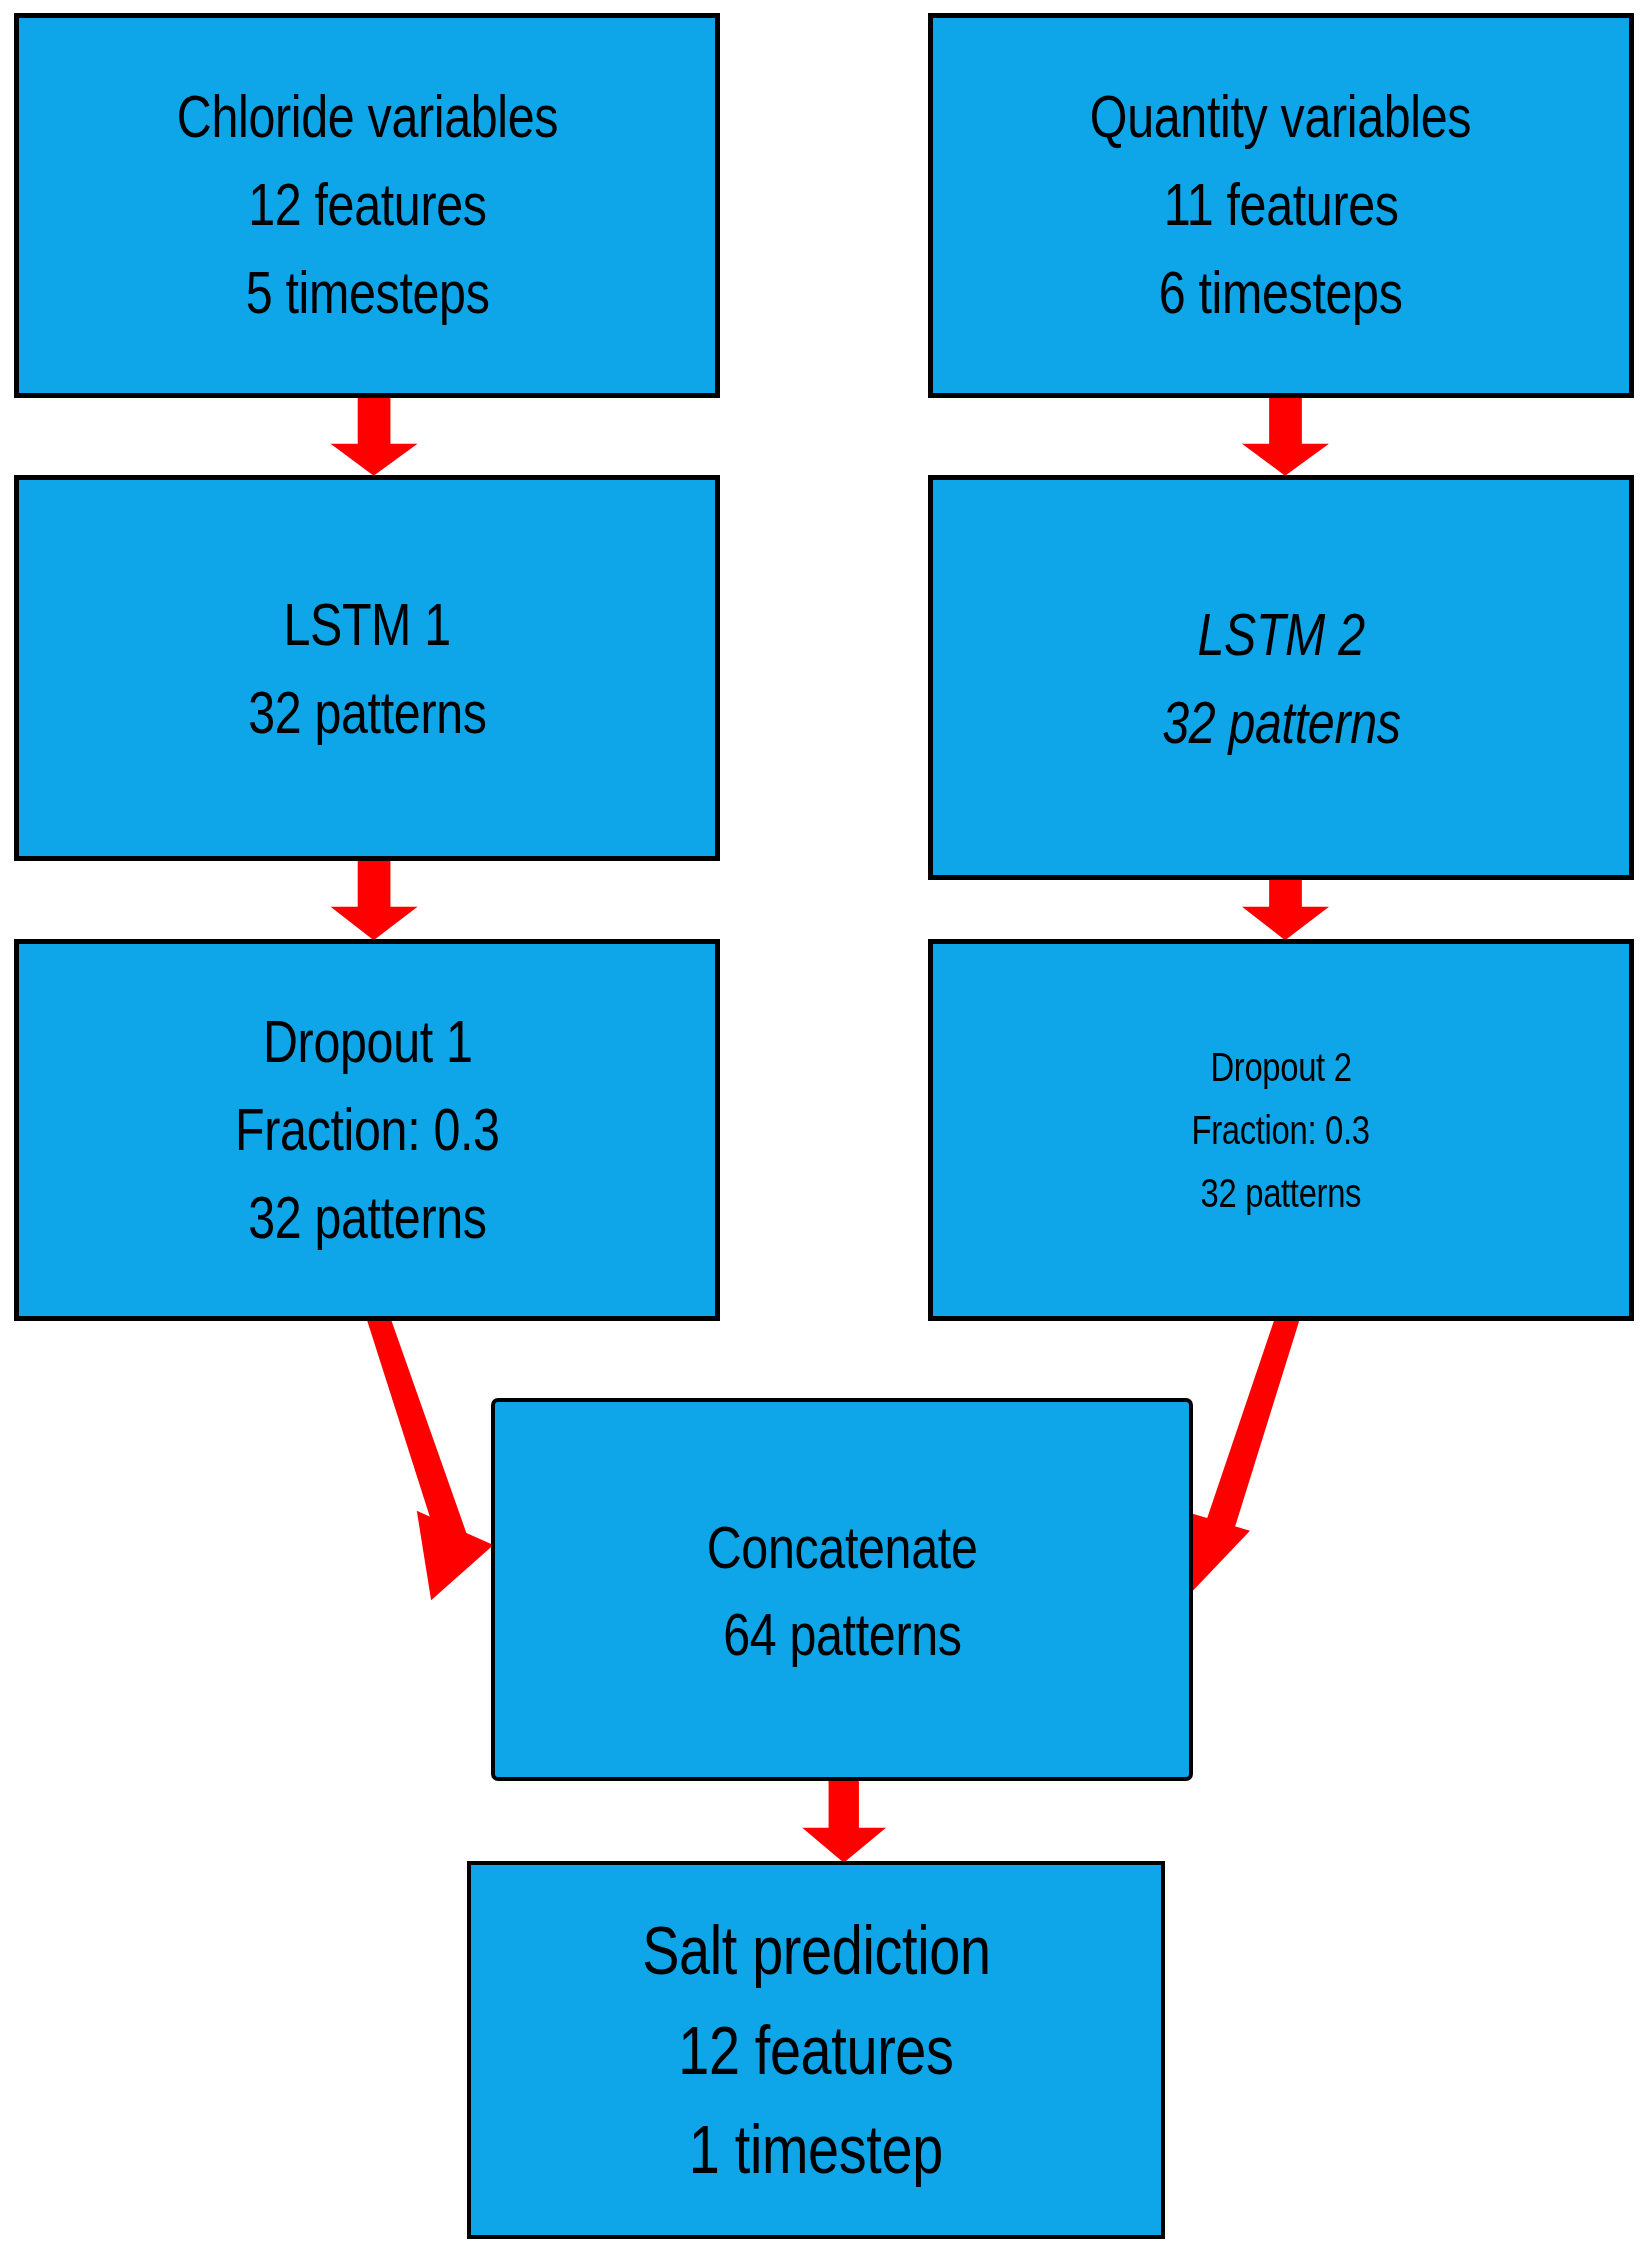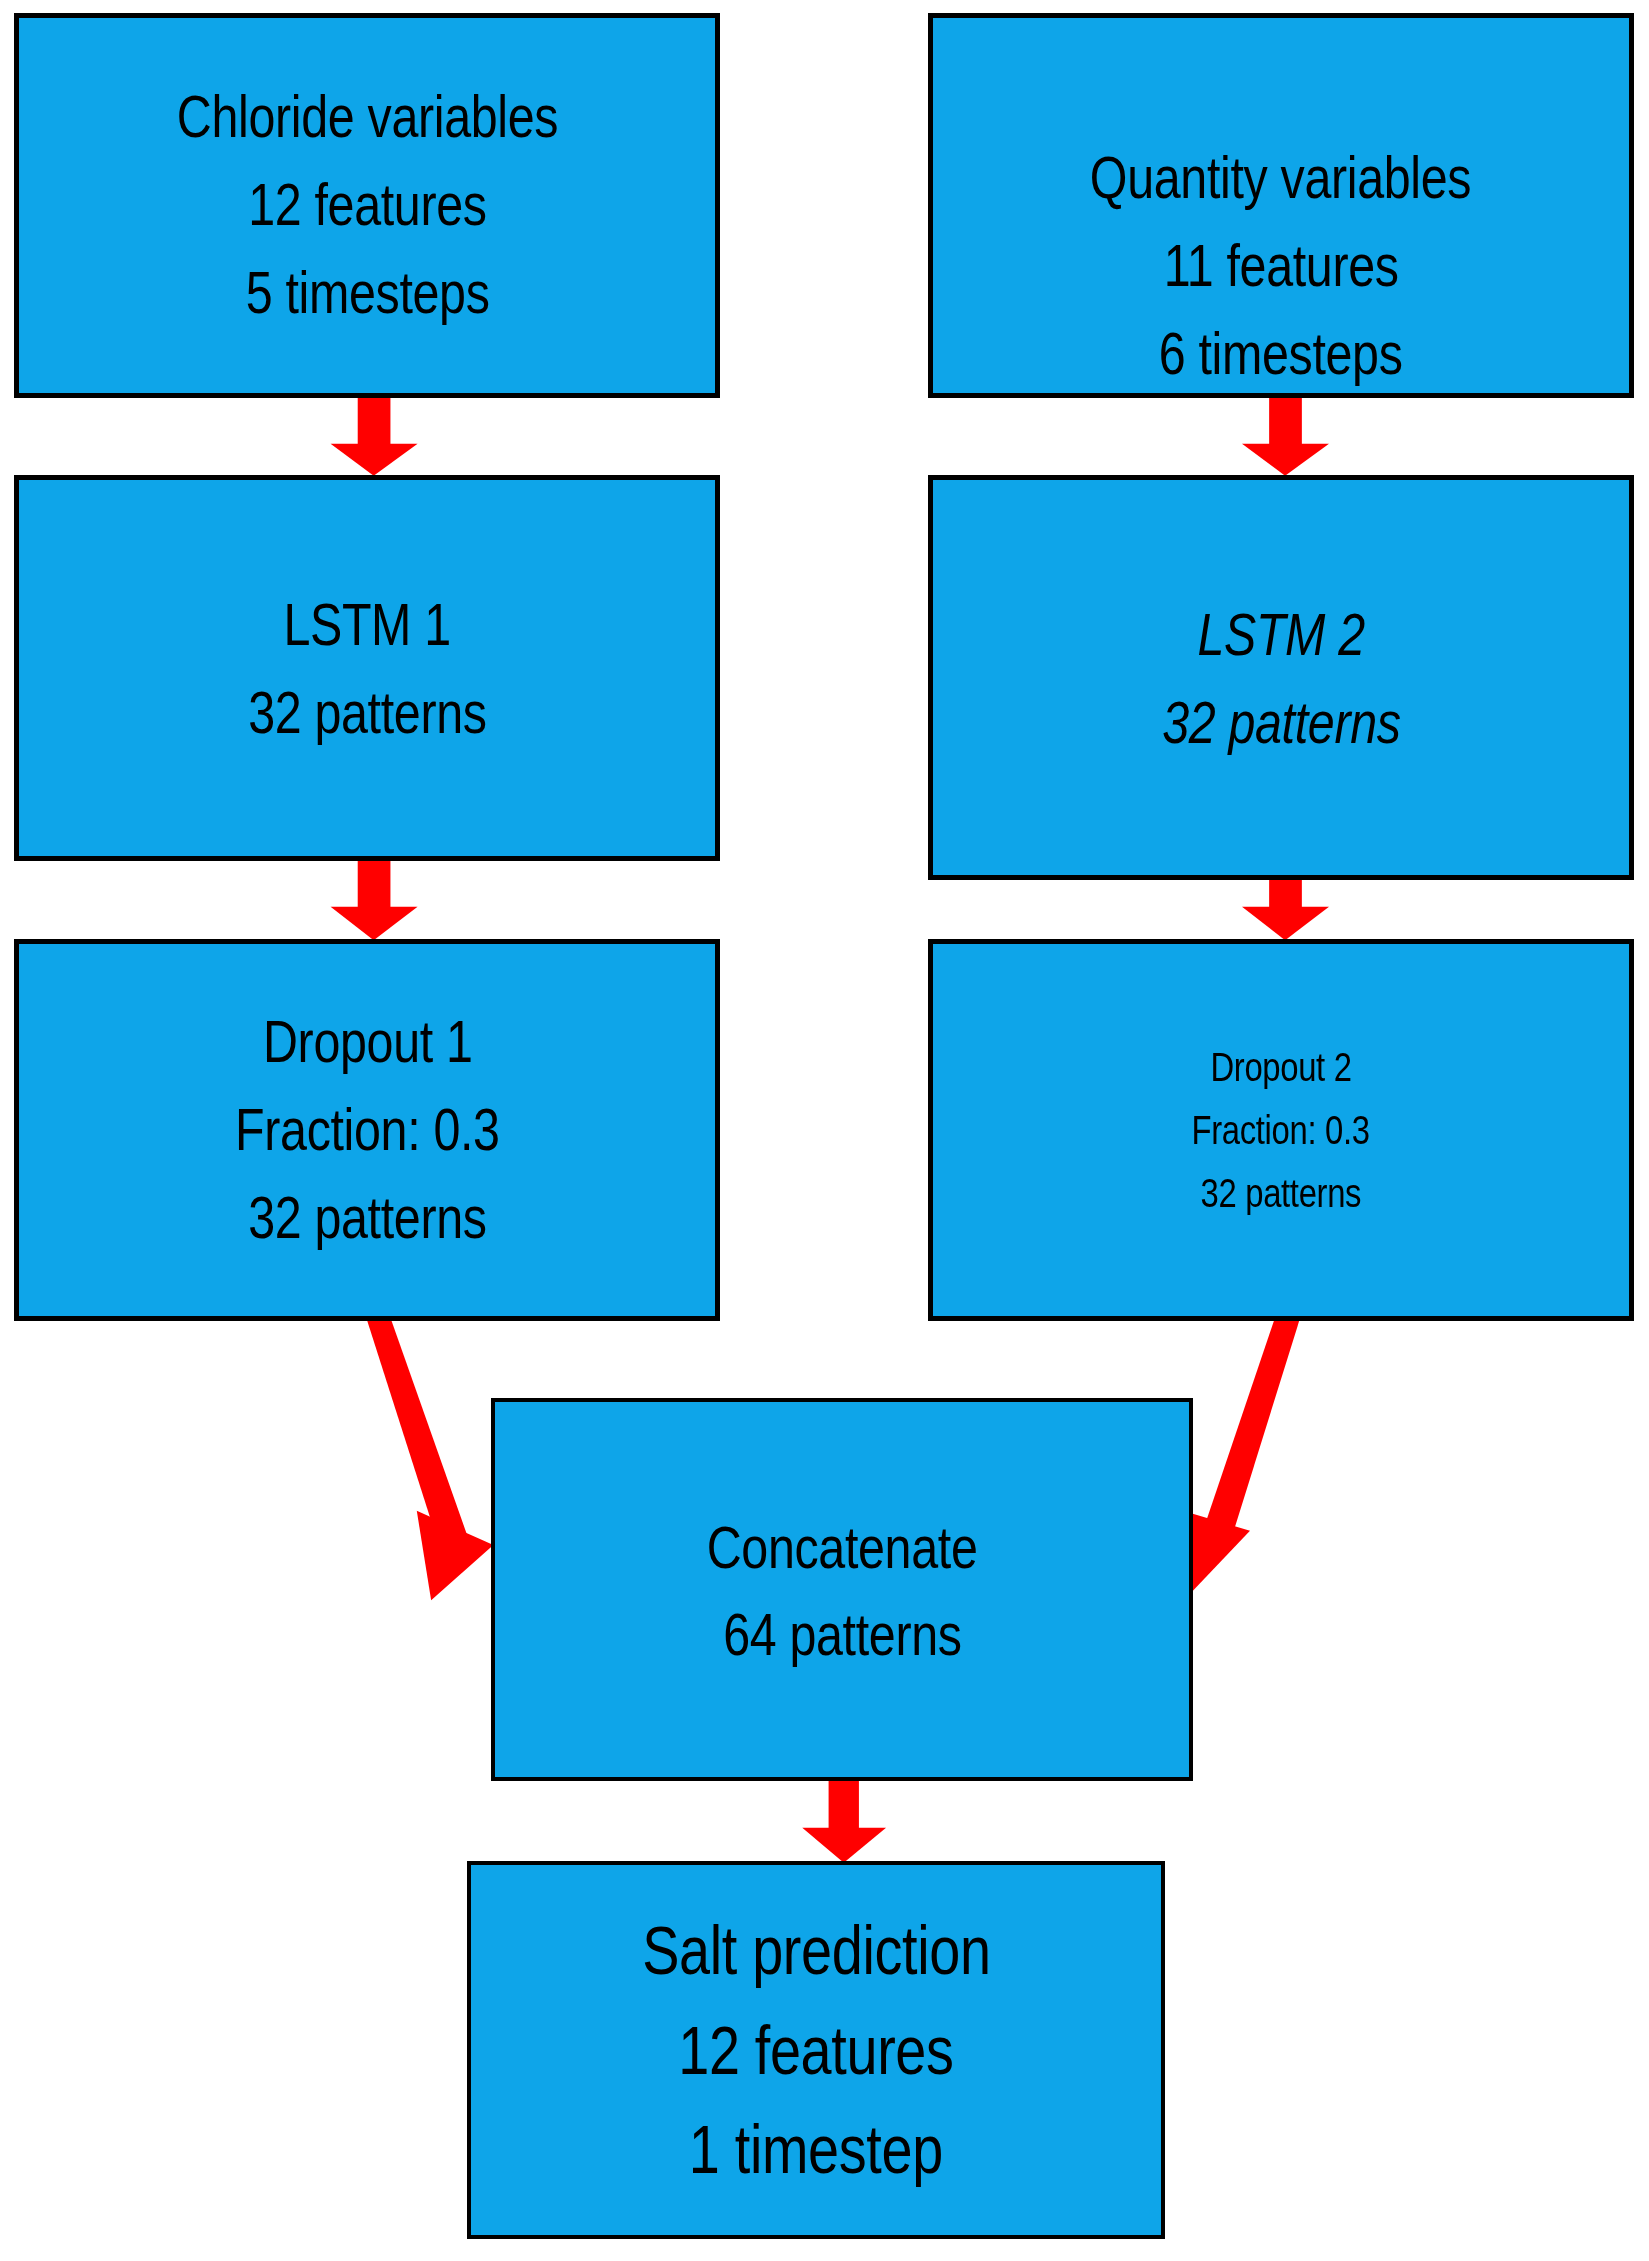--- a/index.html
+++ b/index.html
@@ -45,26 +45,26 @@
   }
   .node-line {
     display: block;
     white-space: nowrap;
     transform: scaleX(0.82);
     transform-origin: center center;
   }
 
   
   #box-chloride   { left:14.4px;   top:12.8px;   width:706px; height:385px; font-size:59px; }
-  #box-quantity   { left:928px; top:12.8px;   width:706px; height:385px; font-size:59px;justify-content:flex-end; }
+  #box-quantity   { left:928px; top:12.8px;   width:706px; height:385px; font-size:59px; }
   #box-lstm1      { left:14.4px;   top:475px;  width:706px; height:386px; font-size:59px; }
   #box-lstm2      { left:928px; top:475px;  width:706px; height:405px; font-size:59px;font-style:italic; }
   #box-dropout1   { left:14.4px;   top:939px; width:706px; height:382px; font-size:59px; }
   #box-dropout2   { left:928px; top:939px; width:706px; height:382px; font-size:40px; }
-  #box-concat     { left:491px;  top:1398px; width:702px; height:383px; font-size:59px; border-width:4.8px; }
+  #box-concat     { left:491px;  top:1398px; width:702px; height:383px; font-size:59px; border-width:4.8px;border-radius:7px; }
   #box-salt       { left:467px;  top:1861px; width:698px; height:378px; font-size:68px; border-width:4.8px; }
 
   
   #box-lstm1 .stack, #box-lstm2 .stack { margin-top: 3.2px; justify-content: center; }
   #box-concat .stack { margin-top: 4.8px; }
   .stack { display:flex; flex-direction:column; align-items:center; }
   .stack .node-line + .node-line { margin-top: 11.2px; }
 </style>
 </head>
 <body>

